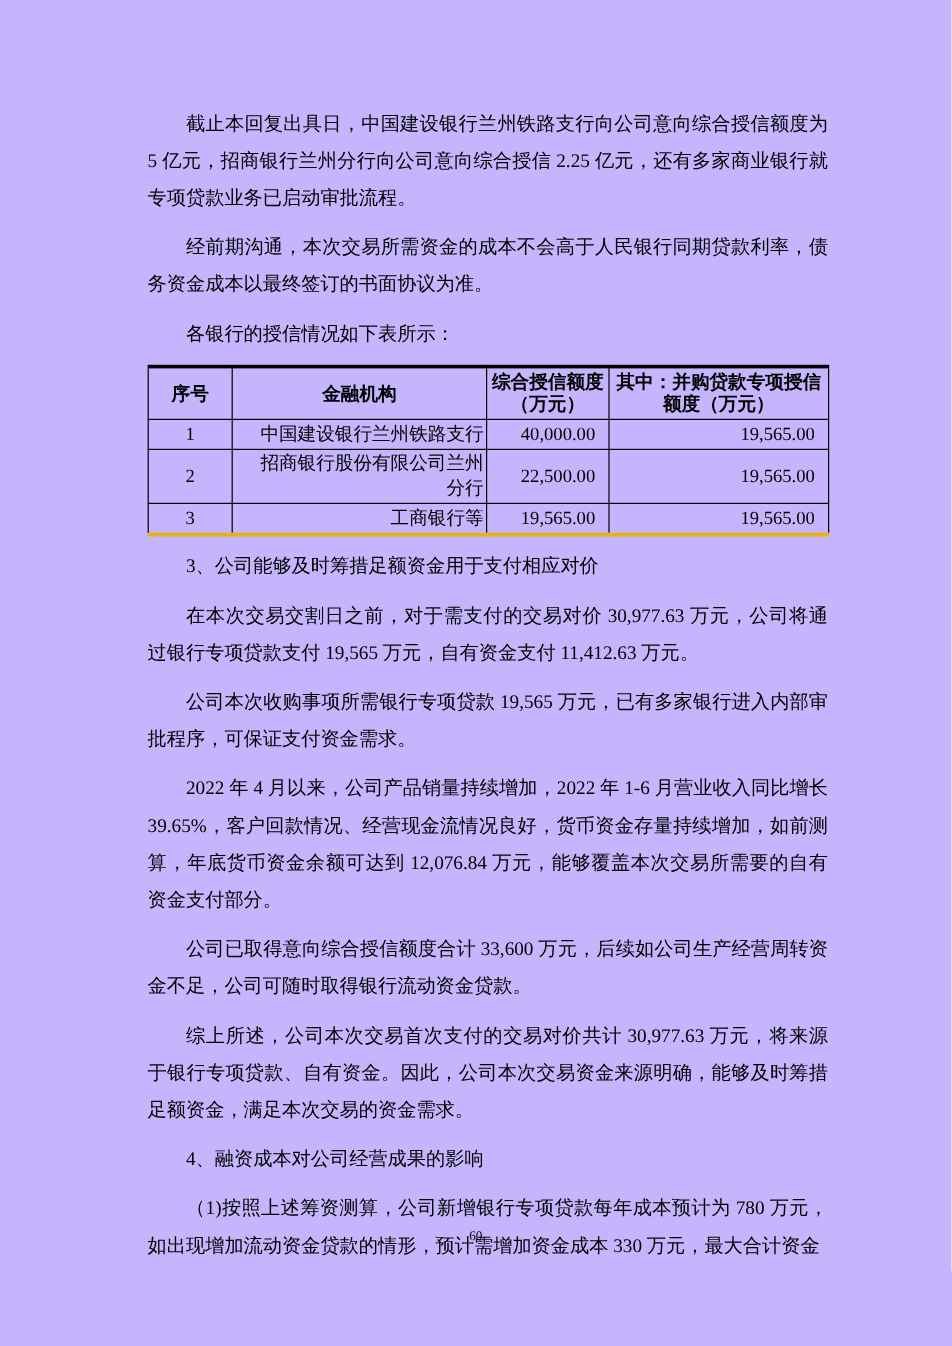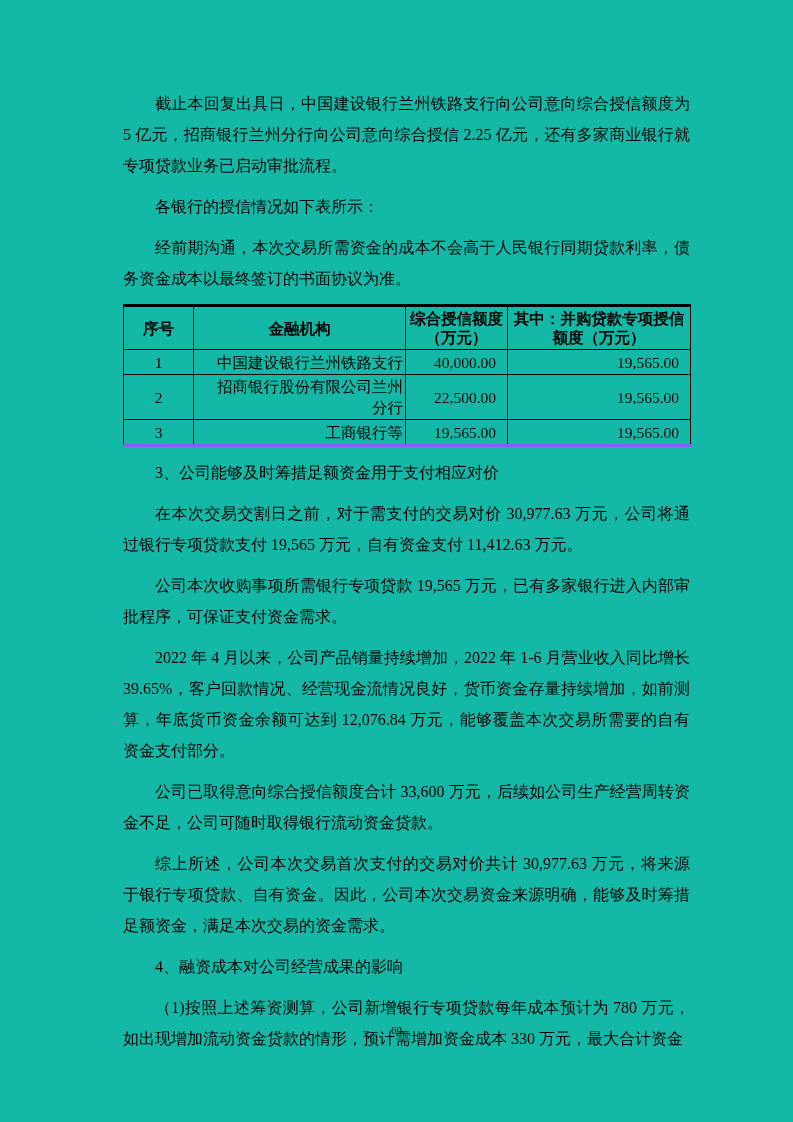--- a/index.html
+++ b/index.html
@@ -4,21 +4,21 @@
 <style>
   html, body {
     margin: 0;
     padding: 0;
     background: #ffffff;
   }
   .page {
     position: relative;
     width: 793px;
     height: 1122px;
-    background: #14b8a6;
+    background: #c4b5fd;
     font-family: "Liberation Serif", "DejaVu Serif", serif;
     color: #000000;
     overflow: hidden;
     box-sizing: border-box;
   }
   .content {
     position: absolute;
     left: 123px;
     top: 88px;
     width: 567px;
@@ -36,21 +36,21 @@
     font-size: 16px;
     line-height: 31px;
     text-indent: 2em;
   }
   table.credit {
     width: 567px;
     border-collapse: collapse;
     table-layout: fixed;
     margin: 6px 0 10px 0;
     border-top: 3px solid #000;
-    border-bottom: 3px solid #8b5cf6;
+    border-bottom: 3px solid #eab308;
   }
   table.credit col.c-seq  { width: 70px; }
   table.credit col.c-org  { width: 212px; }
   table.credit col.c-amt  { width: 102px; }
   table.credit col.c-loan { width: 183px; }
   table.credit th {
     border: 1px solid #000;
     font-size: 15.5px;
     font-weight: bold;
     line-height: 19px;
@@ -81,23 +81,23 @@
   }
 </style>
 </head>
 <body>
 
 <div class="page">
   <div class="content">
 
     <p class="para">截止本回复出具日，中国建设银行兰州铁路支行向公司意向综合授信额度为 5 亿元，招商银行兰州分行向公司意向综合授信 2.25 亿元，还有多家商业银行就专项贷款业务已启动审批流程。</p>
 
+    <p class="para">经前期沟通，本次交易所需资金的成本不会高于人民银行同期贷款利率，债务资金成本以最终签订的书面协议为准。</p>
+
     <p class="para">各银行的授信情况如下表所示：</p>
-
-    <p class="para">经前期沟通，本次交易所需资金的成本不会高于人民银行同期贷款利率，债务资金成本以最终签订的书面协议为准。</p>
 
     <table class="credit">
       <colgroup>
         <col class="c-seq">
         <col class="c-org">
         <col class="c-amt">
         <col class="c-loan">
       </colgroup>
       <thead>
         <tr>

